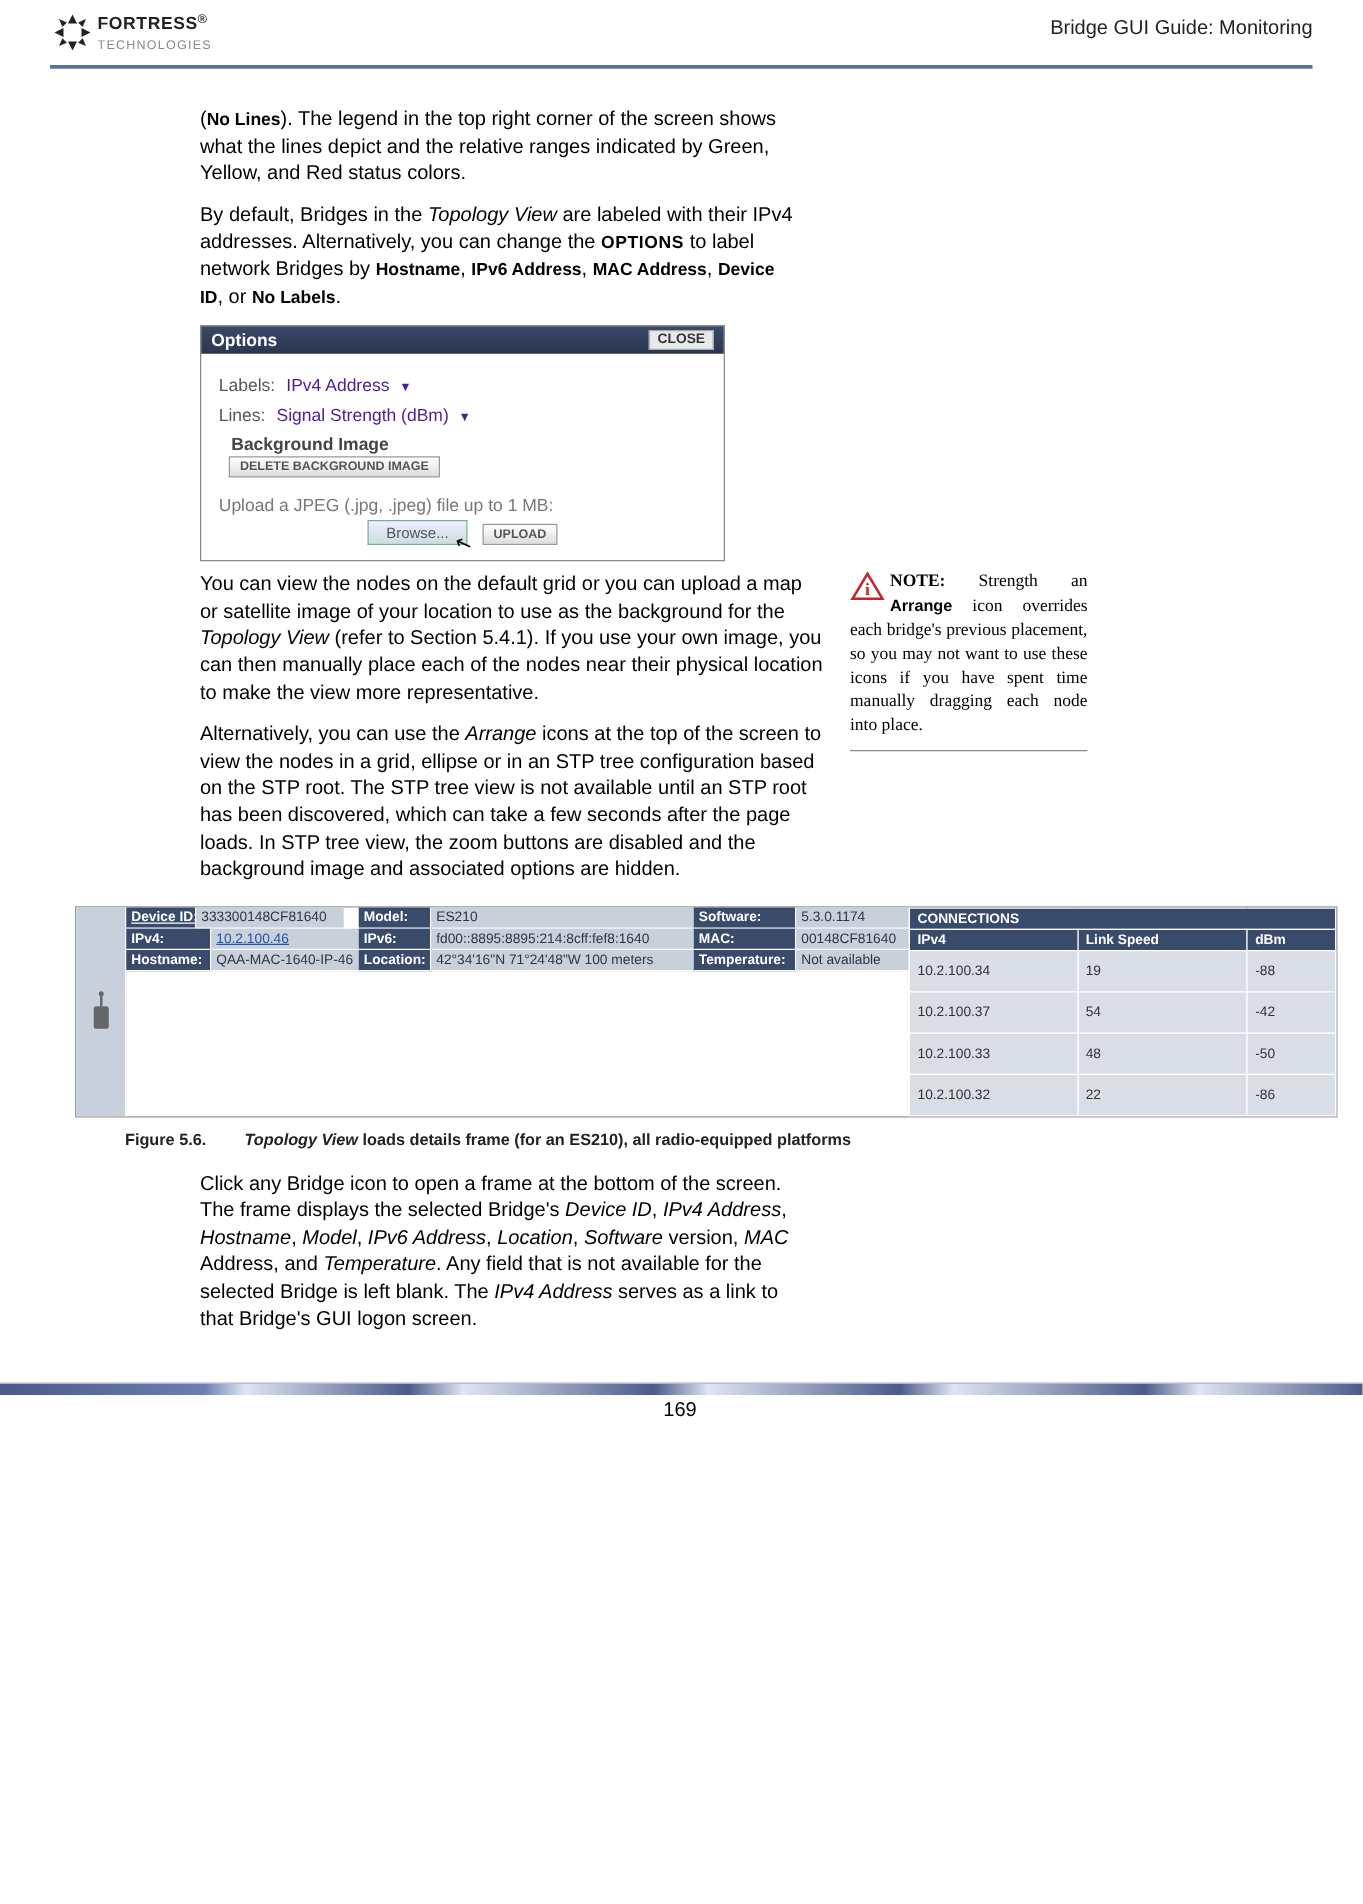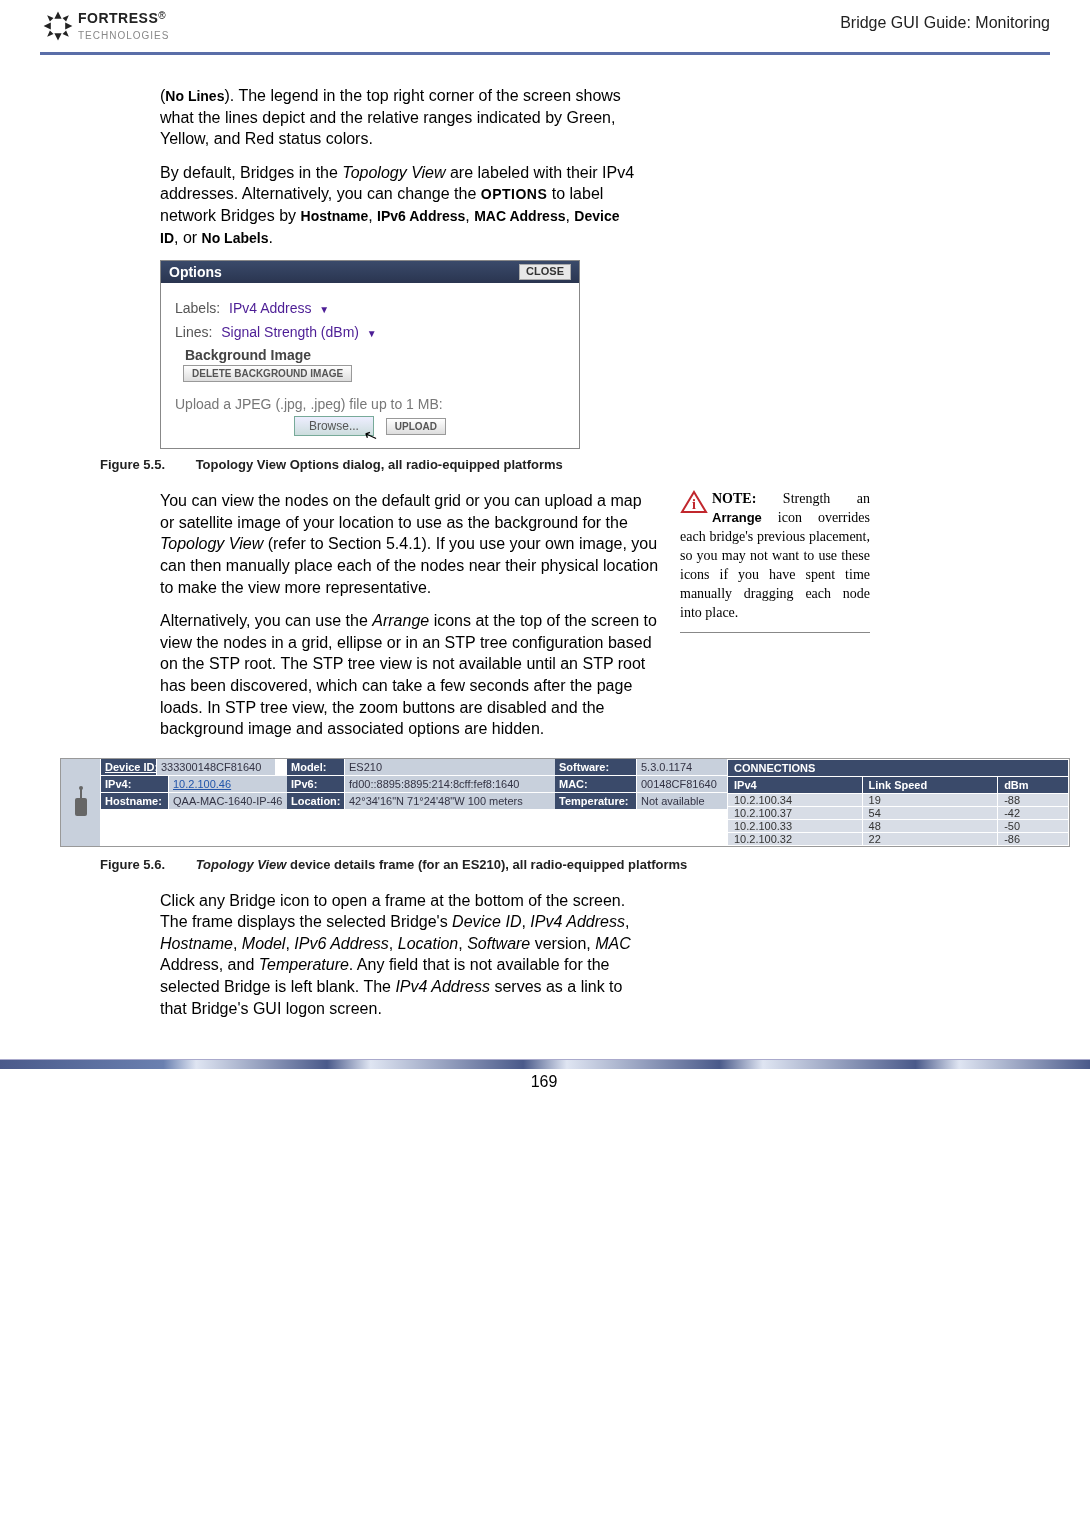--- a/index.html
+++ b/index.html
@@ -37,21 +37,21 @@
   .col-side { width:190px; font-family: Georgia, 'Times New Roman', serif; font-size:14px; line-height:1.35; text-align:justify;}
   .note-icon-wrap { float:left; margin-right:4px;}
   .side-rule { border:none; border-top:1px solid #888; margin-top:10px; width:100%;}
   .fig-img2 { width:100%; margin-top:6px; border:1px solid #999; font-size:11px;}
   .detail-row { display:flex; }
   .lbl { background:#3a4a6a; color:#fff; font-weight:700; padding:2px 4px; border-right:1px solid #fff; border-bottom:1px solid #fff; font-size:11px; white-space:nowrap;}
   .val { background:#c8d0dc; color:#334; padding:2px 4px; border-bottom:1px solid #fff; font-size:11px; white-space:nowrap;}
   .val.link { color:#2255aa; text-decoration:underline;}
   .conn-table { border-collapse:collapse; font-size:11px; }
   .conn-table th { background:#3a4a6a; color:#fff; font-weight:700; padding:2px 6px; border:1px solid #fff; text-align:left; font-size:11px;}
-  .conn-table td { background:#d8dde6; color:#333; padding:0 6px; border:1px solid #fff; }
+  .conn-table td { background:#d8dde6; color:#333; padding:10px 6px; border:1px solid #fff; }
   .details-left-icon { background:#c8d0dc; width:40px; display:flex; align-items:center; justify-content:center; border-right:1px solid #fff;}
   .caption2 { font-size: 13px; font-weight: 700; color: #222; margin: 10px 0 18px -60px; }
   .caption2 .fignum { display:inline-block; width:92px;}
   .footer-rule { height:10px; background:linear-gradient(90deg,#4a5a8a,#6a80b0 15%,#dfe5f2 18%,#4a5a8a 30%,#dfe5f2 34%,#4a5a8a 48%,#dfe5f2 52%,#4a5a8a 66%,#dfe5f2 70%,#4a5a8a 84%,#dfe5f2 88%,#4a5a8a); margin:40px -40px 0 -40px; border-top:1px solid #aac;}
   .page-num { text-align:center; font-size:16px; margin-top:4px; padding-right:2px;}
 </style>
 </head>
 <body>
 
 <div class="page">
@@ -104,24 +104,20 @@
         </div>
         <div class="opt-sub">Background Image</div>
         <div class="opt-btn">DELETE BACKGROUND IMAGE</div>
         <div class="upload-row">Upload a JPEG (.jpg, .jpeg) file up to 1 MB:</div>
         <div style="text-align:center; margin-top:4px;">
           <span class="browse"><span>Browse...</span><span class="cursor">↖</span></span>
           <span class="opt-btn" style="margin-left:0;">UPLOAD</span>
         </div>
       </div>
     </div>
-    <div class="caption">
-      <span class="fignum">Figure 5.5.</span>
-      <span>Topology View Options dialog, all radio-equipped platforms</span>
-    </div>
 
     <div class="two-col">
       <div class="col-main">
         <p class="body-text" style="width:500px;">
           <span>You can view the nodes on the default grid or you can upload a map or satellite image of your location to use as the background for the </span><span class="italic">Topology View</span><span> (refer to Section 5.4.1). If you use your own image, you can then manually place each of the nodes near their physical location to make the view more representative.</span>
         </p>
         <p class="body-text" style="width:500px;">
           <span>Alternatively, you can use the </span><span class="italic">Arrange</span><span> icons at the top of the screen to view the nodes in a grid, ellipse or in an STP tree configuration based on the STP root. The STP tree view is not available until an STP root has been discovered, which can take a few seconds after the page loads. In STP tree view, the zoom buttons are disabled and the background image and associated options are hidden.</span>
         </p>
       </div>
@@ -222,21 +218,21 @@
               </tr>
         </tbody>
           </table>
       </div>
     </div>
   </div>
 
   <div class="content">
     <div class="caption2">
       <span class="fignum">Figure 5.6.</span>
-      <span class="italic" style="font-weight:700;">Topology View</span><span> device details frame (for an ES210), all radio-equipped platforms</span>
+      <span class="italic" style="font-weight:700;">Topology View</span><span> loads details frame (for an ES210), all radio-equipped platforms</span>
     </div>
     <p class="body-text">
       <span>Click any Bridge icon to open a frame at the bottom of the screen. The frame displays the selected Bridge's </span><span class="italic">Device ID</span><span>, </span><span class="italic">IPv4 Address</span><span>, </span><span class="italic">Hostname</span><span>, </span><span class="italic">Model</span><span>, </span><span class="italic">IPv6 Address</span><span>, </span><span class="italic">Location</span><span>, </span><span class="italic">Software</span><span> version, </span><span class="italic">MAC</span><span> Address, and </span><span class="italic">Temperature</span><span>. Any field that is not available for the selected Bridge is left blank. The </span><span class="italic">IPv4 Address</span><span> serves as a link to that Bridge's GUI logon screen.</span>
     </p>
   </div>
 
   <div class="footer-rule"></div>
   <div class="page-num">169</div>
 </div>
 

